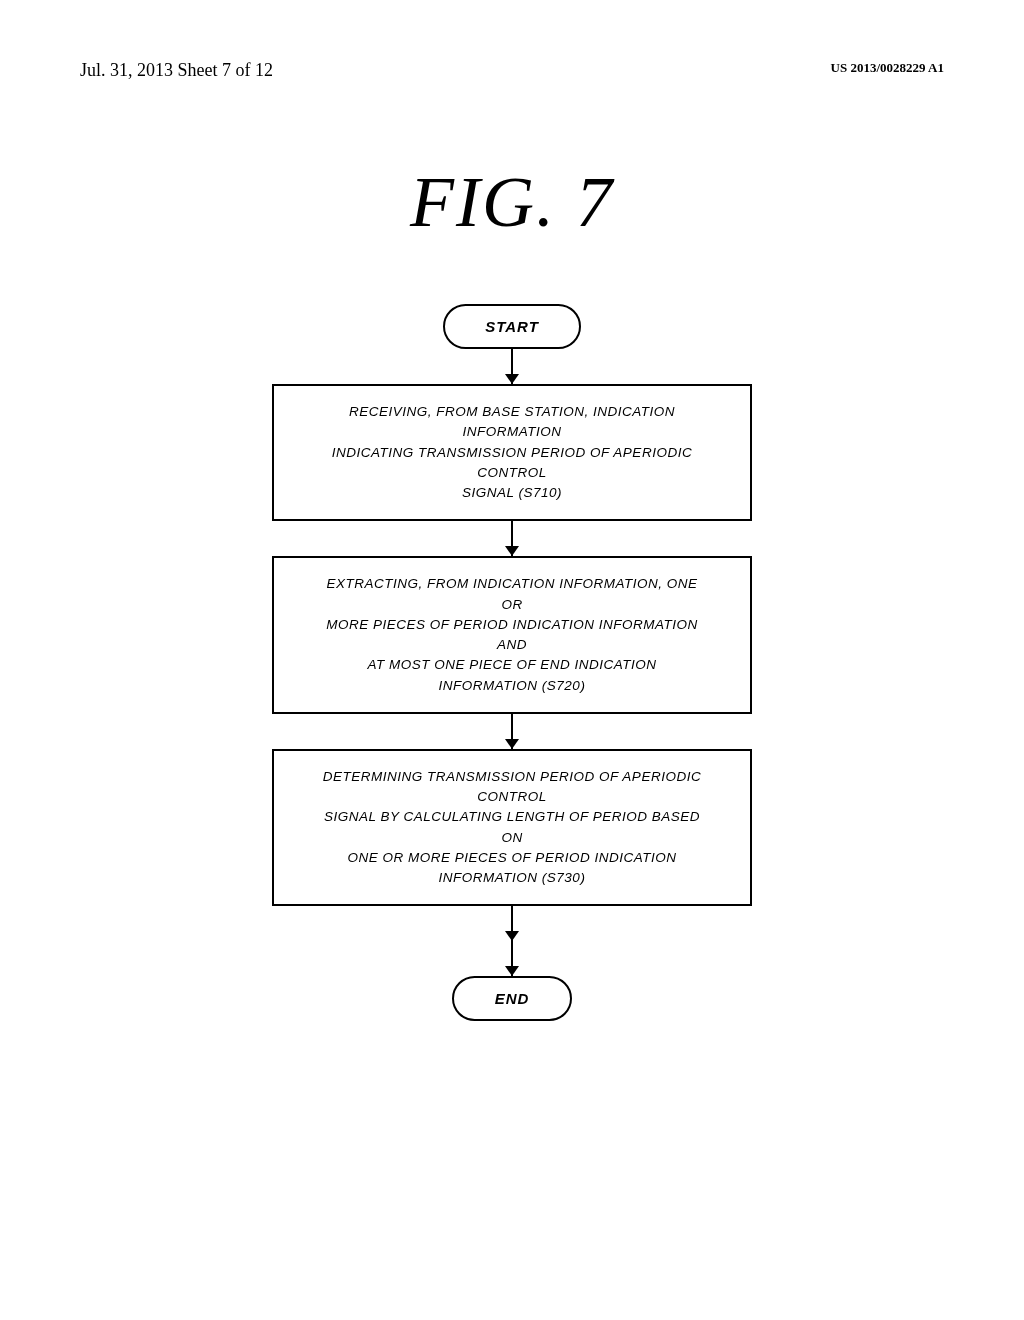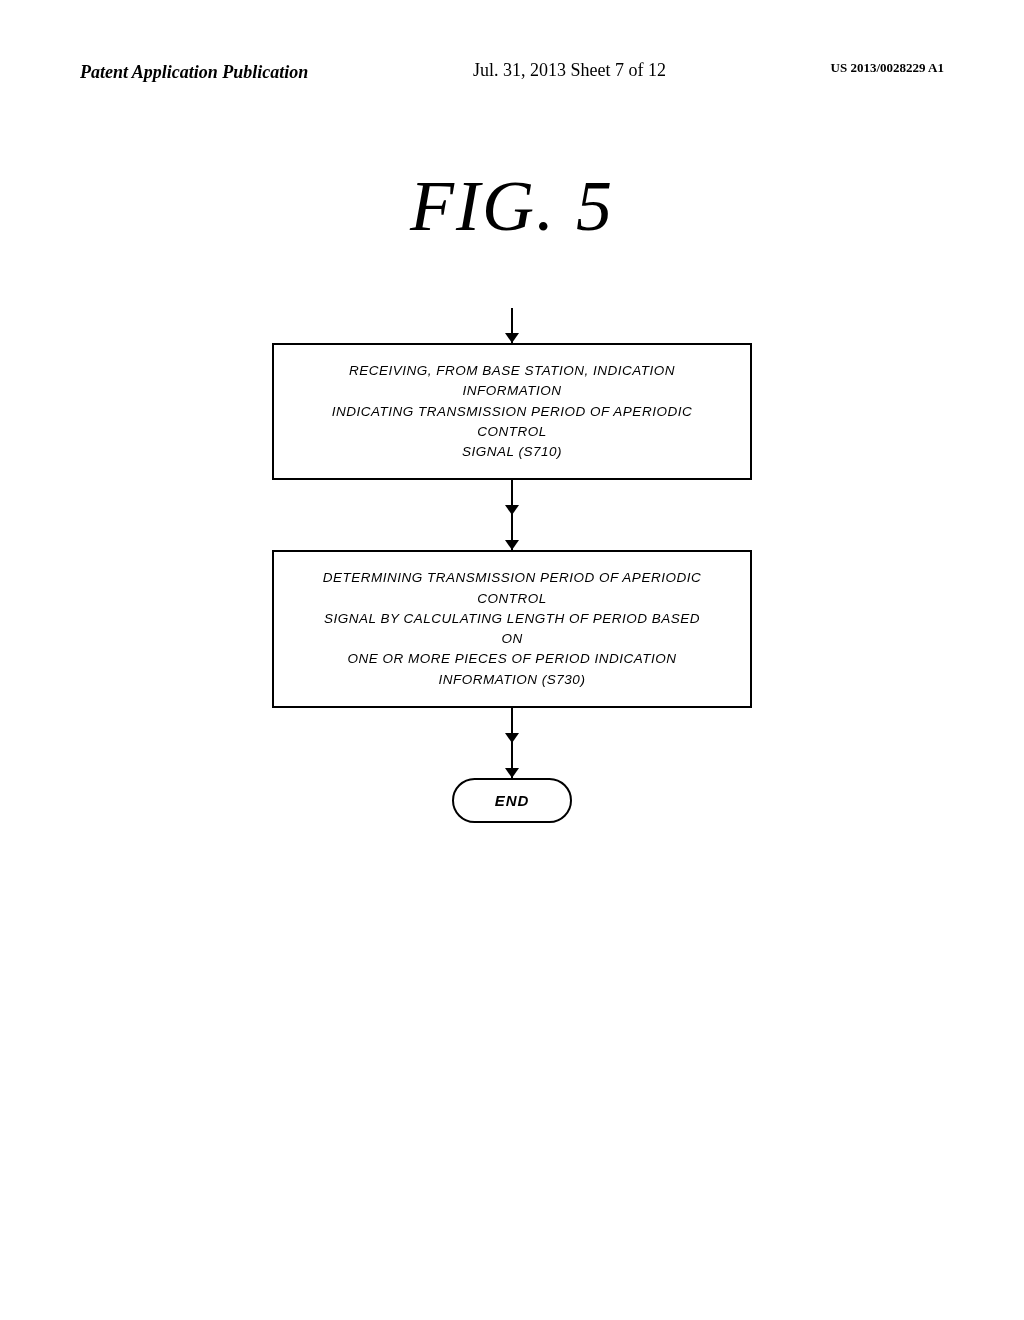--- a/index.html
+++ b/index.html
@@ -121,46 +121,49 @@
       border-right: 7px solid transparent;
       border-top: 10px solid #000;
     }
   </style>
 </head>
 <body>
 
 <div class="page">
 
   <div class="header">
-    <div class="header-left">
-      <span>Patent Application Publication</span>
-    </div>
     <div class="header-center">
       <span>Jul. 31, 2013   Sheet 7 of 12</span>
     </div>
     <div class="header-right">
       <span>US 2013/0028229 A1</span>
     </div>
   </div>
 
   <div class="figure-title">
-    <span>FIG. 5</span>
+    <span>FIG. 7</span>
   </div>
 
   <div class="flowchart">
 
+    <div class="terminal-box">
+      <span>START</span>
+    </div>
 
     <div class="arrow"></div>
 
     <div class="process-box">
       <span>RECEIVING, FROM BASE STATION, INDICATION INFORMATION<br>INDICATING TRANSMISSION PERIOD OF APERIODIC CONTROL<br>SIGNAL (S710)</span>
     </div>
 
     <div class="arrow"></div>
 
+    <div class="process-box">
+      <span>EXTRACTING, FROM INDICATION INFORMATION, ONE OR<br>MORE PIECES OF PERIOD INDICATION INFORMATION AND<br>AT MOST ONE PIECE OF END INDICATION INFORMATION (S720)</span>
+    </div>
 
     <div class="arrow"></div>
 
     <div class="process-box">
       <span>DETERMINING TRANSMISSION PERIOD OF APERIODIC CONTROL<br>SIGNAL BY CALCULATING LENGTH OF PERIOD BASED ON<br>ONE OR MORE PIECES OF PERIOD INDICATION INFORMATION (S730)</span>
     </div>
 
     <div class="arrow"></div>
 
 

